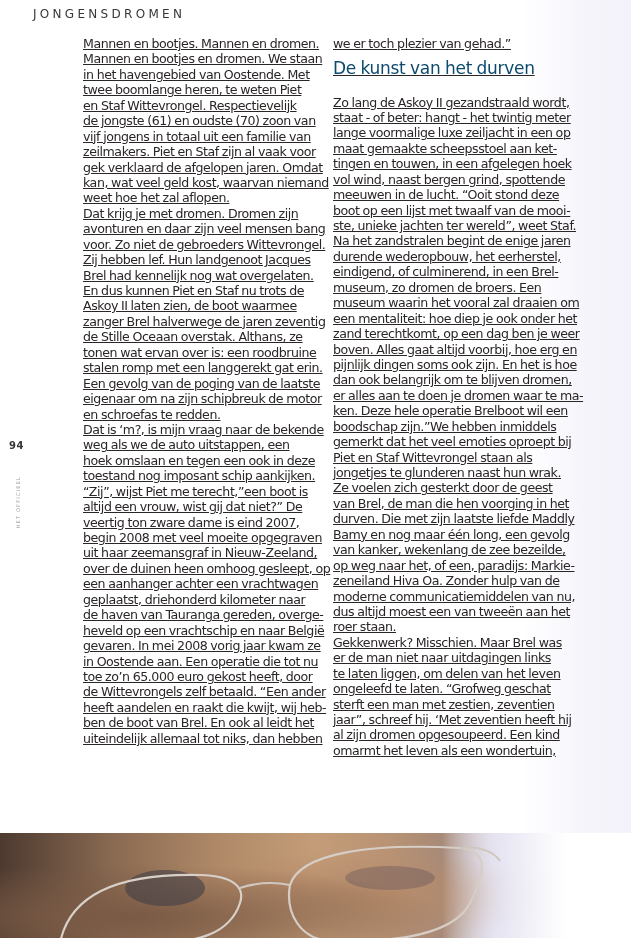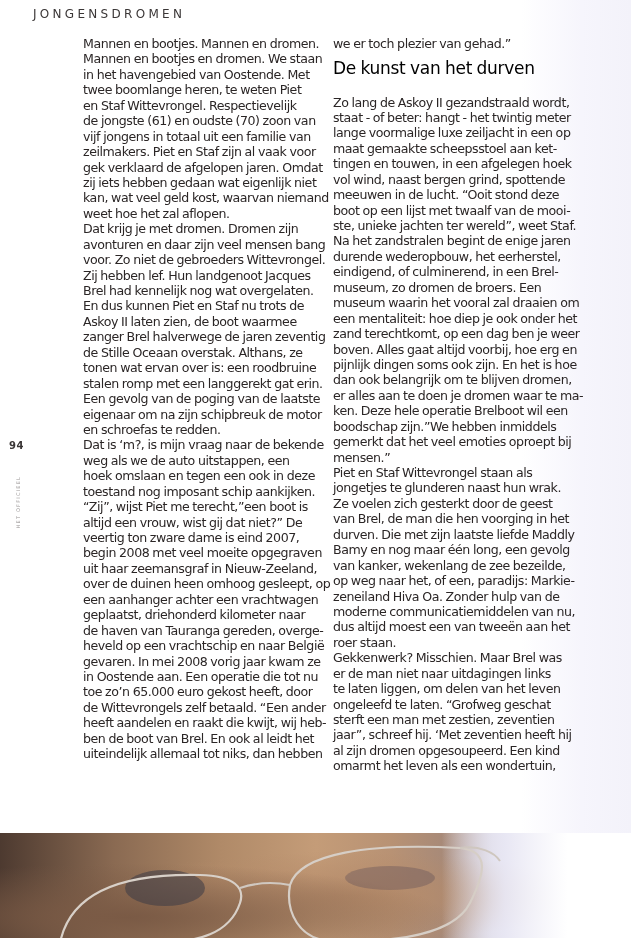--- a/index.html
+++ b/index.html
@@ -24,27 +24,28 @@
   .mag-name {
     position: absolute; left: 15px; top: 476px;
     writing-mode: vertical-rl; transform: rotate(180deg);
     font-size: 5px; letter-spacing: 1.2px; color: #9a9696;
   }
   .col {
     position: absolute; top: 36px;
     font-size: 12.6px; line-height: 15.45px;
     letter-spacing: -0.45px; word-spacing: -0.5px;
     white-space: nowrap;
+    text-decoration: underline;
   }
   .col-left { left: 83px; width: 240px; }
   .col-right { left: 333px; width: 240px; }
   .line { display: block; height: 15.45px; }
   .subhead {
     display: block; font-size: 17px; line-height: 22px; height: 23px;
-    margin-top: 6px; color: #000000; letter-spacing: -0.3px; font-weight: normal;
+    margin-top: 6px; color: #0c4a6e; letter-spacing: -0.3px; font-weight: normal;
   }
   .photo {
     position: absolute; left: 0; top: 833px; width: 631px; height: 105px;
     overflow: hidden;
     background:
       linear-gradient(to right, rgba(255,255,255,0) 0%, rgba(255,255,255,0) 70%, rgba(233,232,245,0.9) 80%, #ffffff 90%),
       radial-gradient(ellipse at 20% 80%, #7a5a45 0%, rgba(122,90,69,0) 45%),
       radial-gradient(ellipse at 55% 60%, #b58b6a 0%, rgba(181,139,106,0) 50%),
       linear-gradient(to right, #4d3a30 0%, #8a6a52 18%, #b08a68 35%, #c49c78 50%, #b89274 62%, #a88a78 70%, #d6d2dc 78%, #ffffff 90%);
   }
@@ -62,21 +63,20 @@
 <div class="col col-left" id="col-left">
     <span class="line">Mannen en bootjes. Mannen en dromen.</span>
     <span class="line">Mannen en bootjes en dromen. We staan</span>
     <span class="line">in het havengebied van Oostende. Met</span>
     <span class="line">twee boomlange heren, te weten Piet</span>
     <span class="line">en Staf Wittevrongel. Respectievelijk</span>
     <span class="line">de jongste (61) en oudste (70) zoon van</span>
     <span class="line">vijf jongens in totaal uit een familie van</span>
     <span class="line">zeilmakers. Piet en Staf zijn al vaak voor</span>
     <span class="line">gek verklaard de afgelopen jaren. Omdat</span>
-    <span class="line">zij iets hebben gedaan wat eigenlijk niet</span>
     <span class="line">kan, wat veel geld kost, waarvan niemand</span>
     <span class="line">weet hoe het zal aflopen.</span>
     <span class="line">Dat krijg je met dromen. Dromen zijn</span>
     <span class="line">avonturen en daar zijn veel mensen bang</span>
     <span class="line">voor. Zo niet de gebroeders Wittevrongel.</span>
     <span class="line">Zij hebben lef. Hun landgenoot Jacques</span>
     <span class="line">Brel had kennelijk nog wat overgelaten.</span>
     <span class="line">En dus kunnen Piet en Staf nu trots de</span>
     <span class="line">Askoy II laten zien, de boot waarmee</span>
     <span class="line">zanger Brel halverwege de jaren zeventig</span>
@@ -131,21 +131,20 @@
       <span class="line">museum waarin het vooral zal draaien om</span>
       <span class="line">een mentaliteit: hoe diep je ook onder het</span>
       <span class="line">zand terechtkomt, op een dag ben je weer</span>
       <span class="line">boven. Alles gaat altijd voorbij, hoe erg en</span>
       <span class="line">pijnlijk dingen soms ook zijn. En het is hoe</span>
       <span class="line">dan ook belangrijk om te blijven dromen,</span>
       <span class="line">er alles aan te doen je dromen waar te ma-</span>
       <span class="line">ken. Deze hele operatie Brelboot wil een</span>
       <span class="line">boodschap zijn.”We hebben inmiddels</span>
       <span class="line">gemerkt dat het veel emoties oproept bij</span>
-      <span class="line">mensen.”</span>
       <span class="line">Piet en Staf Wittevrongel staan als</span>
       <span class="line">jongetjes te glunderen naast hun wrak.</span>
       <span class="line">Ze voelen zich gesterkt door de geest</span>
       <span class="line">van Brel, de man die hen voorging in het</span>
       <span class="line">durven. Die met zijn laatste liefde Maddly</span>
       <span class="line">Bamy en nog maar één long, een gevolg</span>
       <span class="line">van kanker, wekenlang de zee bezeilde,</span>
       <span class="line">op weg naar het, of een, paradijs: Markie-</span>
       <span class="line">zeneiland Hiva Oa. Zonder hulp van de</span>
       <span class="line">moderne communicatiemiddelen van nu,</span>

